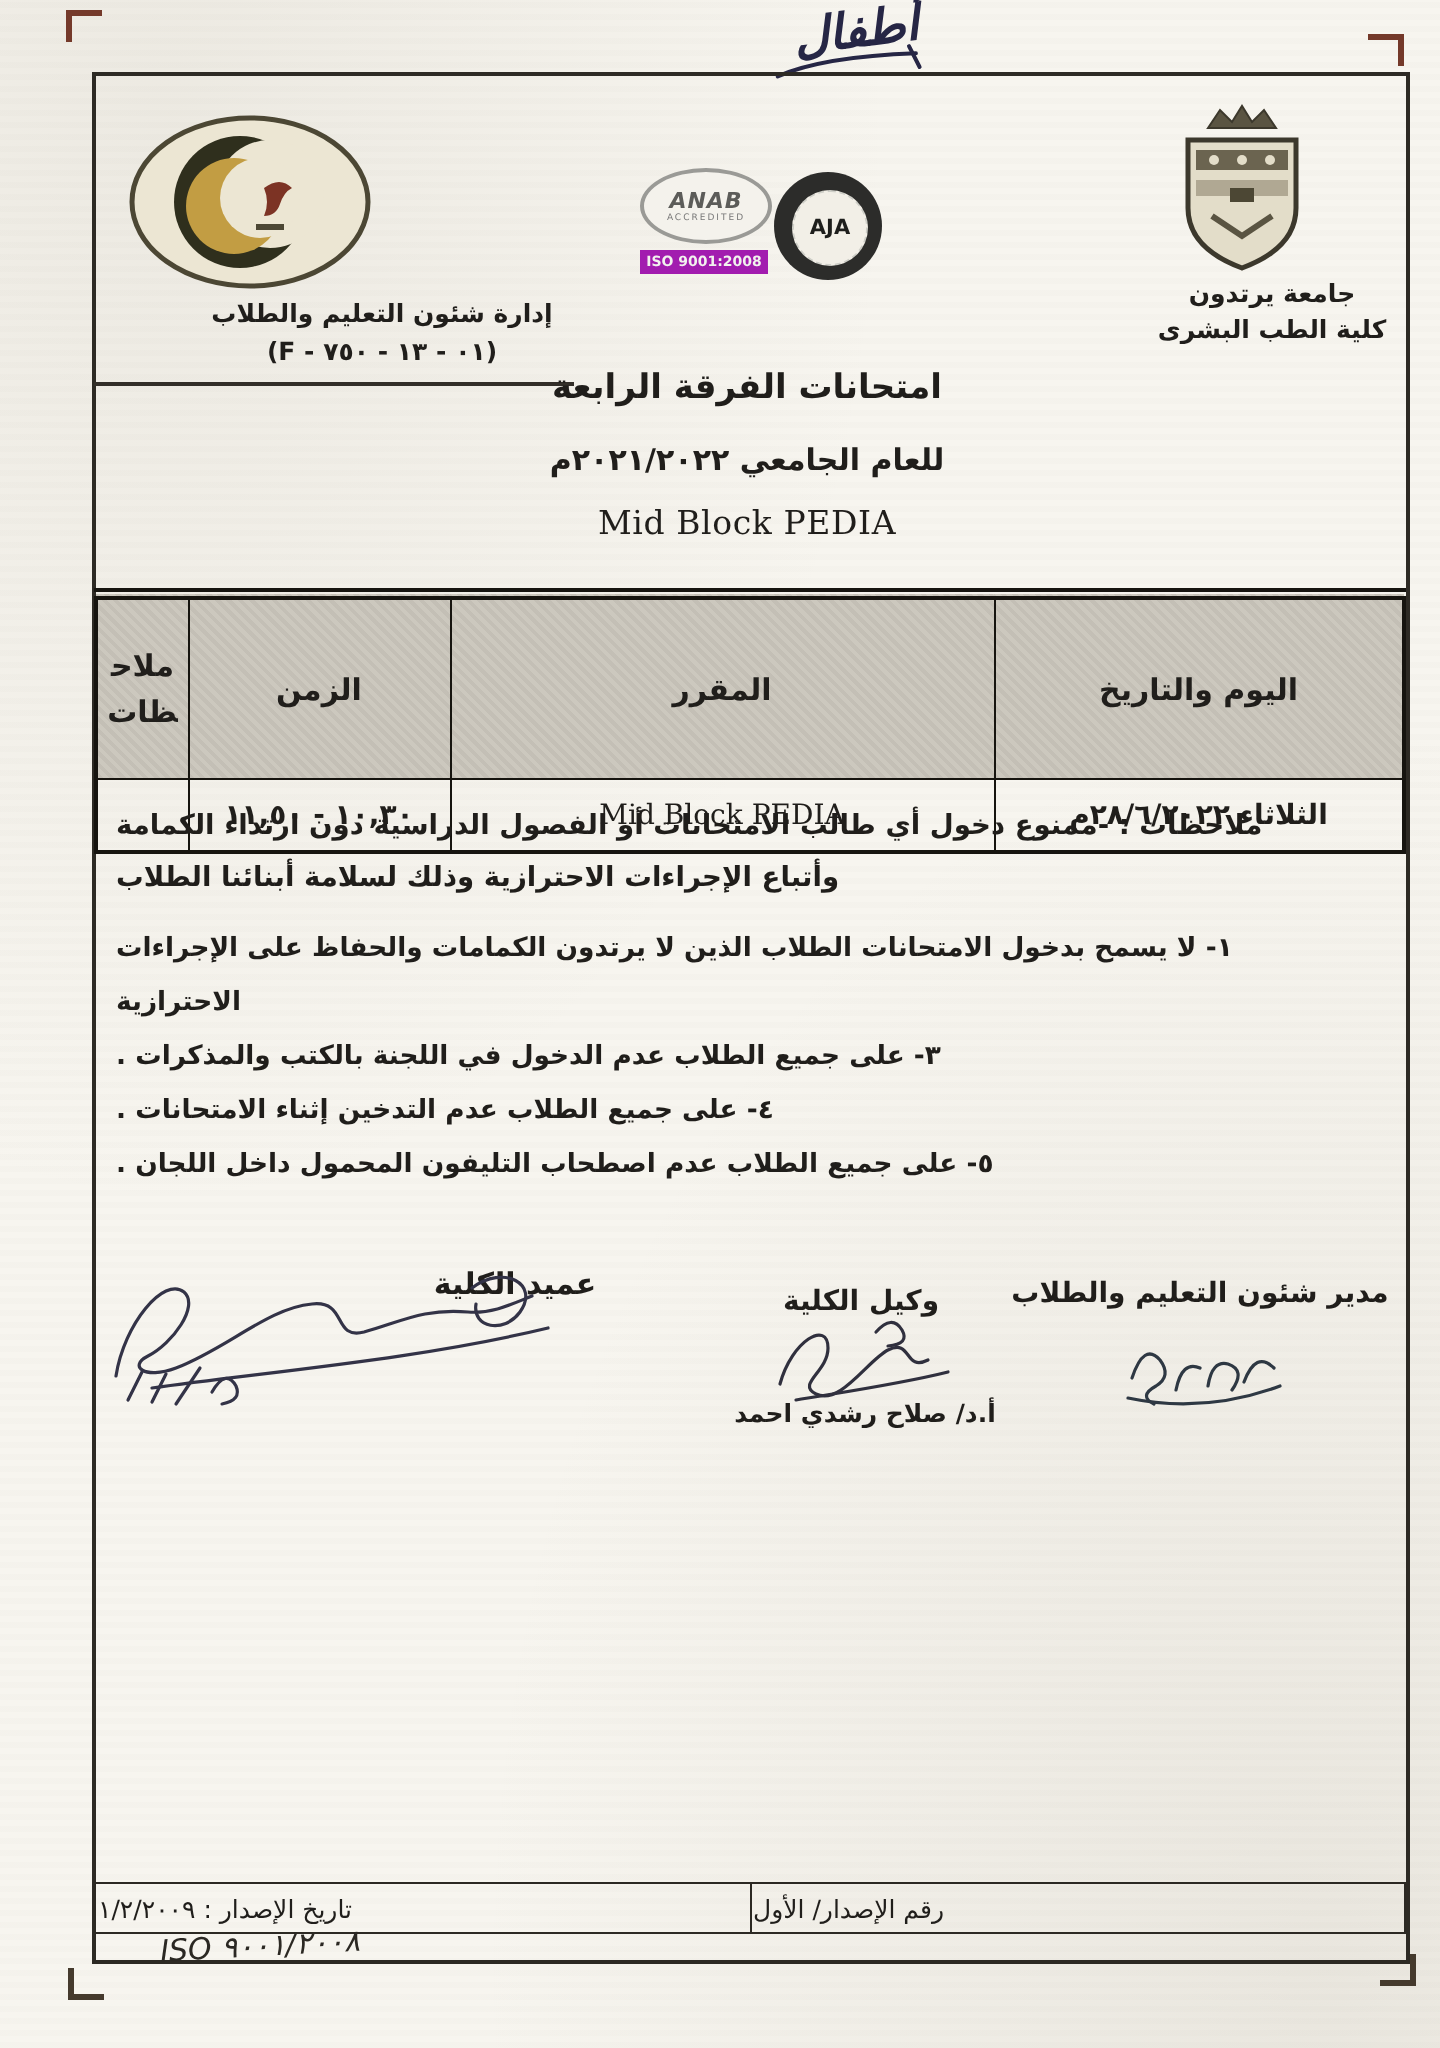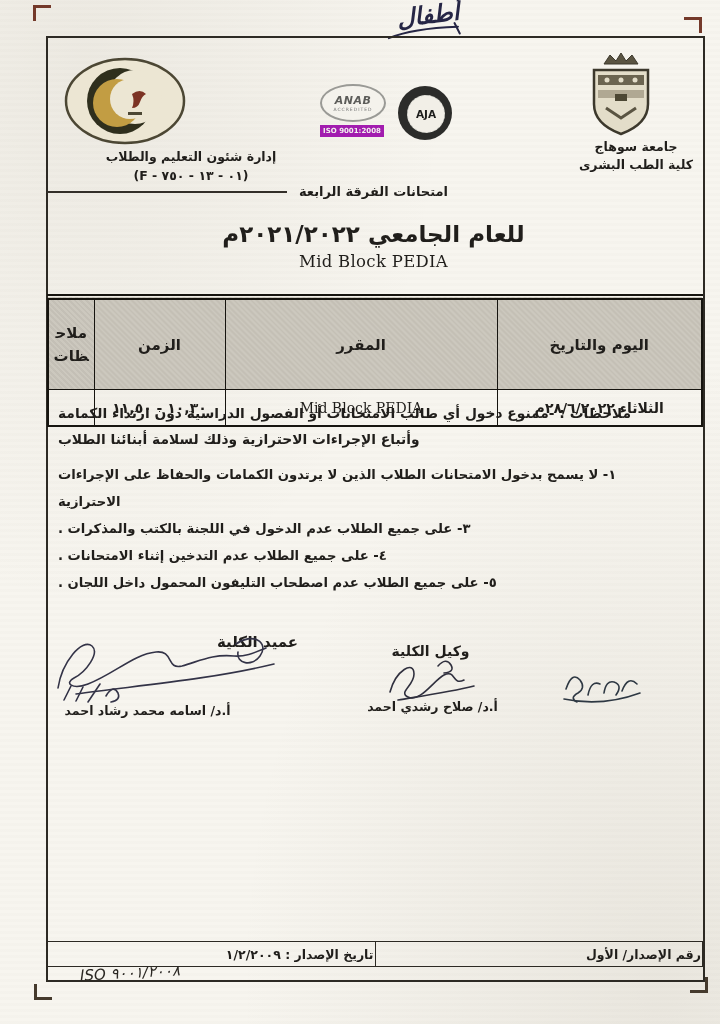--- a/index.html
+++ b/index.html
@@ -18,40 +18,40 @@
   .mark.bl{left:34px;top:984px;border-left:3px solid #453a2d;border-bottom:3px solid #453a2d;}
   .mark.br{left:690px;top:977px;border-right:3px solid #453a2d;border-bottom:3px solid #453a2d;}
 
   .handwritten-subject{position:absolute;left:384px;top:2px;transform:rotate(-7deg);
     font-size:24px;font-weight:700;font-style:italic;color:#262645;direction:rtl;}
   .handwritten-subject svg{display:block;margin-top:-4px;}
 
   .logo-left{position:absolute;left:62px;top:56px;}
   .dept{position:absolute;left:47px;top:147px;width:192px;text-align:center;direction:rtl;
         font-size:12.5px;font-weight:700;line-height:1.55;border-bottom:2px solid #332f29;padding-bottom:5px;padding-left:48px;}
-  .cert-logos{position:absolute;left:320px;top:84px;display:flex;gap:14px;align-items:flex-start;}
+  .cert-logos{position:absolute;left:320px;top:84px;display:flex;gap:3px;align-items:flex-start;}
   .anab{width:64px;text-align:center;}
   .anab-oval{width:62px;height:34px;border:2px solid #9a9a96;border-radius:50%;
      display:flex;flex-direction:column;align-items:center;justify-content:center;background:#f4f2ec;}
   .anab-oval .big{font-size:11px;font-weight:800;font-style:italic;color:#5c5c59;letter-spacing:0.5px;}
   .anab-oval .small{font-size:4.5px;letter-spacing:1px;color:#777;}
   .iso-box{margin-top:3px;background:#a21caf;color:#f2f2ee;font-size:7px;font-weight:700;
      text-align:center;padding:2px 0;width:64px;}
   .aja{width:54px;height:54px;border-radius:50%;background:#2c2c2a;position:relative;margin-top:2px;}
   .aja-inner{position:absolute;left:9px;top:9px;width:36px;height:36px;border-radius:50%;
      background:#f2efe7;border:1px dashed #cfcfc8;display:flex;align-items:center;justify-content:center;text-align:right;}
   .aja-inner span{font-size:10.5px;font-weight:800;color:#1e1e1c;}
   .logo-right{position:absolute;left:582px;top:50px;}
   .org{position:absolute;left:575px;top:138px;width:122px;text-align:center;direction:rtl;
        font-size:12.5px;font-weight:700;line-height:1.45;}
 
   .t1{position:absolute;left:46px;top:184px;width:655px;text-align:center;direction:rtl;
-      font-size:13px;font-weight:700;}
+      font-size:17px;font-weight:700;}
   .t2{position:absolute;left:46px;top:221px;width:655px;text-align:center;direction:rtl;
-      font-size:23px;font-weight:700;}
+      font-size:15px;font-weight:700;}
   .t3{position:absolute;left:46px;top:252px;width:655px;text-align:center;
       font-family:"DejaVu Serif",serif;font-size:16.5px;letter-spacing:0.3px;}
 
   table.exam{position:absolute;left:47px;top:294px;width:656px;border-collapse:collapse;
       border:2px solid #16140f;border-top:6px double #16140f;}
   table.exam th,table.exam td{border:1.6px solid #16140f;text-align:center;vertical-align:middle;}
   table.exam th{height:57px;font-size:15px;background-color:#ccc8be;
       background-image:repeating-linear-gradient(45deg, rgba(60,55,45,0.06) 0 2px, transparent 2px 4px);}
   table.exam td{height:33px;font-size:14px;}
   .th-notes{font-size:13.5px;overflow-wrap:anywhere;line-height:1.5;padding:16px 2px;}
@@ -71,21 +71,21 @@
   .sig-label.dean{left:205px;top:633px;width:105px;font-size:15px;}
   .sig-name{position:absolute;direction:rtl;font-weight:700;font-size:12.5px;text-align:center;}
   .sig-name.vice{left:350px;top:699px;width:165px;}
   .sig-name.dean{left:40px;top:703px;width:215px;}
   .sig-svg{position:absolute;}
   .sig-svg.dean{left:48px;top:624px;}
   .sig-svg.vice{left:380px;top:650px;}
   .sig-svg.director{left:556px;top:653px;}
 
   table.footer{position:absolute;left:47px;top:941px;width:656px;height:26px;border-collapse:collapse;direction:rtl;}
-  table.footer td{border:1.6px solid #2c2923;font-size:12.5px;font-weight:700;text-align:right;width:50%;}
+  table.footer td{border:1.6px solid #2c2923;font-size:12.5px;font-weight:400;text-align:left;width:50%;}
 
   .iso-note{position:absolute;left:80px;top:964px;transform:rotate(-3deg);direction:ltr;
      font-size:15px;font-style:italic;color:#2b2823;}
 </style>
 </head>
 <body>
 
 <div class="page">
 
   <div class="mark tl"></div>
@@ -138,21 +138,21 @@
     <path d="M12 20 h54 v34 q0 20 -27 30 q-27 -10 -27 -30 z" fill="#e3ddc9" stroke="#3c382c" stroke-width="2.5"></path>
     <rect x="16" y="25" width="46" height="10" fill="#6b6450"></rect>
     <circle cx="25" cy="30" r="2.5" fill="#e3ddc9"></circle>
     <circle cx="39" cy="30" r="2.5" fill="#e3ddc9"></circle>
     <circle cx="53" cy="30" r="2.5" fill="#e3ddc9"></circle>
     <rect x="16" y="40" width="46" height="8" fill="#8d8570" opacity="0.6"></rect>
     <rect x="33" y="44" width="12" height="7" fill="#4c4734"></rect>
     <path d="M24 58 l15 10 l15 -10" stroke="#5a5442" stroke-width="3" fill="none"></path>
   </svg>
   <div class="org">
-    <div>جامعة سوهاج</div>
+    <div>جامعة يرتدون</div>
     <div>كلية الطب البشرى</div>
   </div>
 
   <div class="t1">امتحانات الفرقة الرابعة</div>
   <div class="t2">للعام الجامعي ٢٠٢١/٢٠٢٢م</div>
   <div class="t3">Mid Block PEDIA</div>
 
   <table class="exam" dir="rtl">
     <colgroup>
         <col style="width:205px">
@@ -181,20 +181,21 @@
   <div class="notes">
     <div class="intro">ملاحظات : -ممنوع دخول أي طالب الامتحانات أو الفصول الدراسية دون ارتداء الكمامة وأتباع الإجراءات الاحترازية وذلك لسلامة أبنائنا الطلاب</div>
     <div class="items">
       <div class="item">١- لا يسمح بدخول الامتحانات الطلاب الذين لا يرتدون الكمامات والحفاظ على الإجراءات الاحترازية</div>
       <div class="item">٣- على جميع الطلاب عدم الدخول في اللجنة بالكتب والمذكرات .</div>
       <div class="item">٤- على جميع الطلاب عدم التدخين إثناء الامتحانات .</div>
       <div class="item">٥- على جميع الطلاب عدم اصطحاب التليفون المحمول داخل اللجان .</div>
     </div>
   </div>
 
+  <div class="sig-label director">مدير شئون التعليم والطلاب</div>
   <svg class="sig-svg director" width="90" height="52" viewBox="0 0 90 52">
     <g stroke="#2e3843" stroke-width="1.6" fill="none" stroke-linecap="round">
       <path d="M10 36 q6 -18 14 -9 q6 8 -2 13 q-9 5 -1 9"></path>
       <path d="M32 42 q3 -15 12 -11 M48 40 q2 -13 10 -11 q9 3 2 13 M66 38 q6 -16 15 -7"></path>
       <path d="M8 46 q38 8 76 -6"></path>
     </g>
   </svg>
 
   <div class="sig-label vice">وكيل الكلية</div>
   <svg class="sig-svg vice" width="100" height="56" viewBox="0 0 100 56">
@@ -208,21 +209,20 @@
 
   <div class="sig-label dean">عميد الكلية</div>
   <svg class="sig-svg dean" width="235" height="82" viewBox="0 0 235 82">
     <g stroke="#333347" stroke-width="1.6" fill="none" stroke-linecap="round">
       <path d="M10 64 C 14 38, 34 14, 44 22 C 52 29, 38 48, 26 54 C 16 59, 24 66, 40 60 C 66 50, 86 30, 108 28 C 126 26, 118 46, 134 42 C 152 37, 164 30, 186 32 C 198 33, 208 28, 218 24"></path>
       <path d="M188 20 C 204 8, 222 18, 212 32 C 204 43, 188 40, 190 28"></path>
       <path d="M28 70 C 84 62, 160 56, 226 40"></path>
       <path d="M16 76 l7 -14 M28 77 l7 -14 M40 78 l12 -18 M58 72 q7 -12 12 -3 q3 7 -7 9"></path>
     </g>
   </svg>
-  <div class="sig-name dean">أ.د/ اسامه محمد رشاد احمد</div>
 
   <table class="footer">
     <tbody>
         <tr>
       <td>رقم الإصدار/ الأول</td>
       <td>تاريخ الإصدار : ١/٢/٢٠٠٩</td>
     </tr>
   </tbody>
     </table>
 

